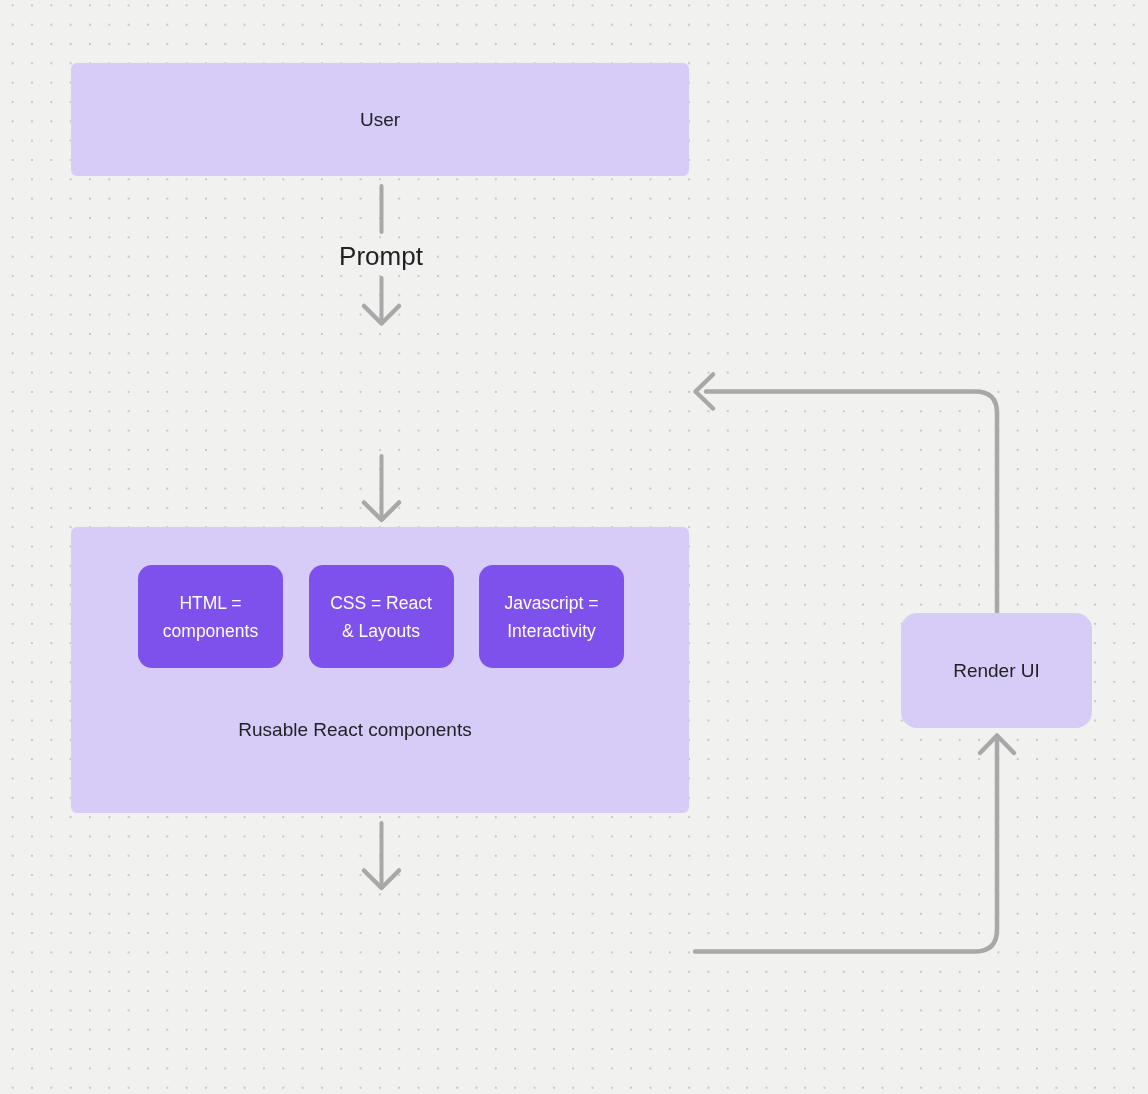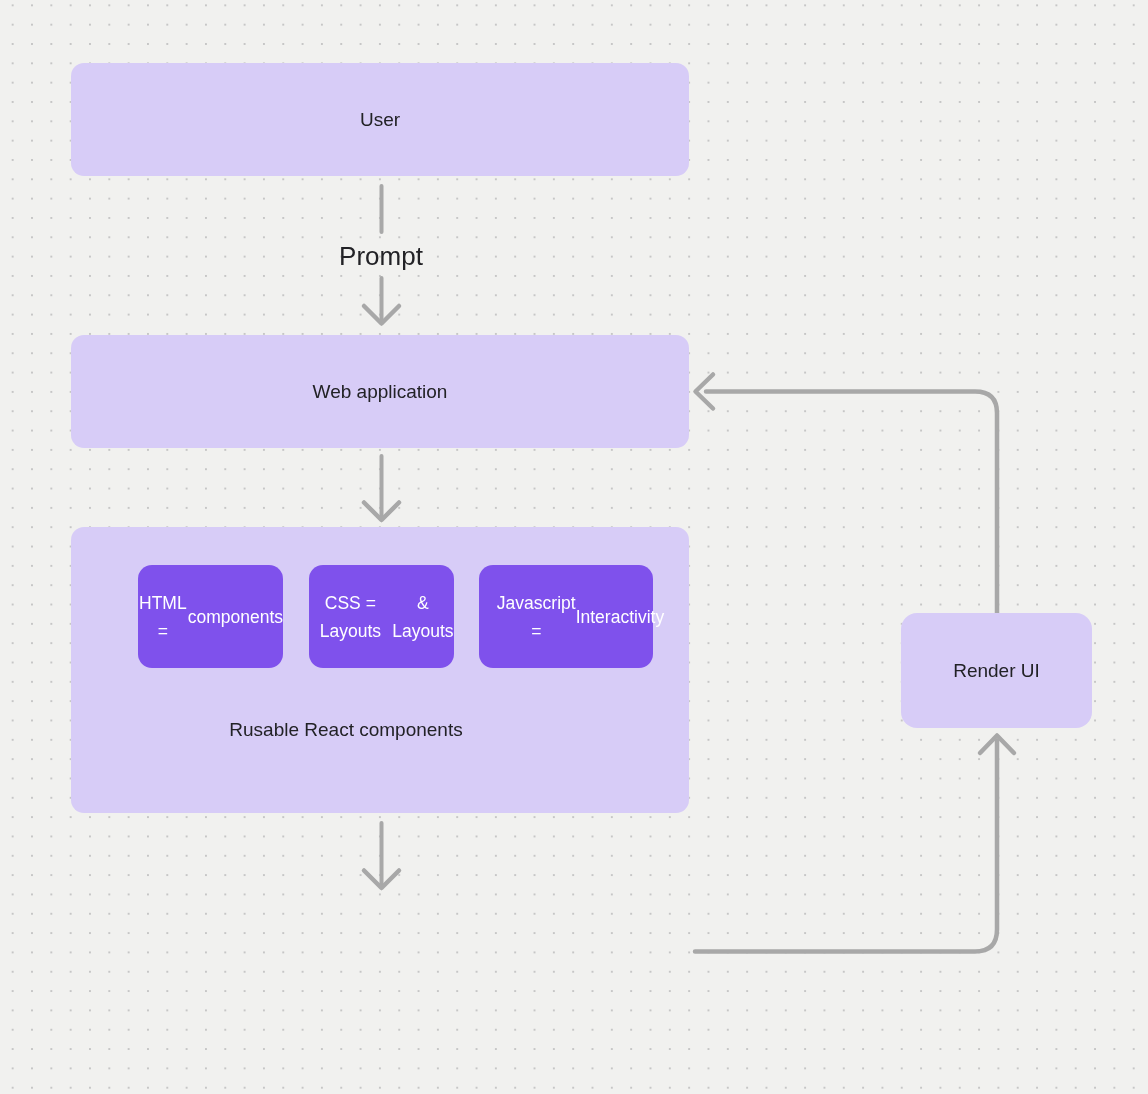--- a/index.html
+++ b/index.html
@@ -29,21 +29,21 @@
     stroke: var(--c-connector, #a8a8a8);
     stroke-linecap: round;
     stroke-linejoin: round;
   }
   .connectors .line  { stroke-width: 4px; }
   .connectors .loop  { stroke-width: 4.5px; }
   .connectors .head  { stroke-width: 4.5px; }
   .node {
     position: absolute;
     background: var(--c-node_fill, #d7ccf7);
-    border-radius: 13px;
+    border-radius: 6px;
     display: flex;
     align-items: center;
     justify-content: center;
     color: var(--c-node_text, #222226);
     font-size: 19px;
     line-height: 24px;
   }
   .node-user    { left: 71px;  top: 63px;  width: 618px; height: 113px; }
   .node-webapp  { left: 71px;  top: 335px; width: 618px; height: 113px; }
   .node-group   { left: 71px;  top: 527px; width: 618px; height: 286px; }
@@ -58,35 +58,35 @@
     line-height: 22px;
   }
   .chip {
     position: absolute;
     top: 38px;
     width: 145px;
     height: 103px;
     background: var(--c-chip_fill, #7f51ec);
     border-radius: 14px;
     display: flex;
-    flex-direction: row;
+    flex-direction: column;
     align-items: center;
     justify-content: center;
     color: var(--c-chip_text, #ffffff);
     font-size: 17.5px;
     font-weight: 500;
     line-height: 28px;
     text-align: center;
   }
   .chip-html { left: 67px;  }
   .chip-css  { left: 237.5px; }
-  .chip-js   { left: 408px; padding-left: 29px; }
+  .chip-js   { left: 408px; }
   .group-label {
     position: absolute;
-    left: 6px; top: 192px;
+    left: 15px; top: 192px;
     width: 538px;
     text-align: center;
     color: var(--c-node_text, #222226);
     font-size: 19px;
     line-height: 22px;
   }
 </style>
 </head>
 <body>
 
@@ -111,31 +111,28 @@
     <path class="loop" d="M997 613 L997 413 Q997 391.5 975 391.5 L706 391.5"></path>
     <path class="head" d="M713 374.5 L695.5 391.5 L713 408.5"></path>
   </svg>
 
   <div class="node node-user">
     <span>User</span>
   </div>
 
   <div class="edge-label">Prompt</div>
 
-  <div class="node node-webapp">
-    <span>Web application</span>
-  </div>
 
   <div class="node node-group">
     <div class="chip chip-html">
       <span>HTML =</span>
       <span>components</span>
     </div>
     <div class="chip chip-css">
-      <span>CSS = Layouts</span>
+      <span>CSS = React</span>
       <span>&amp; Layouts</span>
     </div>
     <div class="chip chip-js">
       <span>Javascript =</span>
       <span>Interactivity</span>
     </div>
     <div class="group-label">Rusable React components</div>
   </div>
 
 

